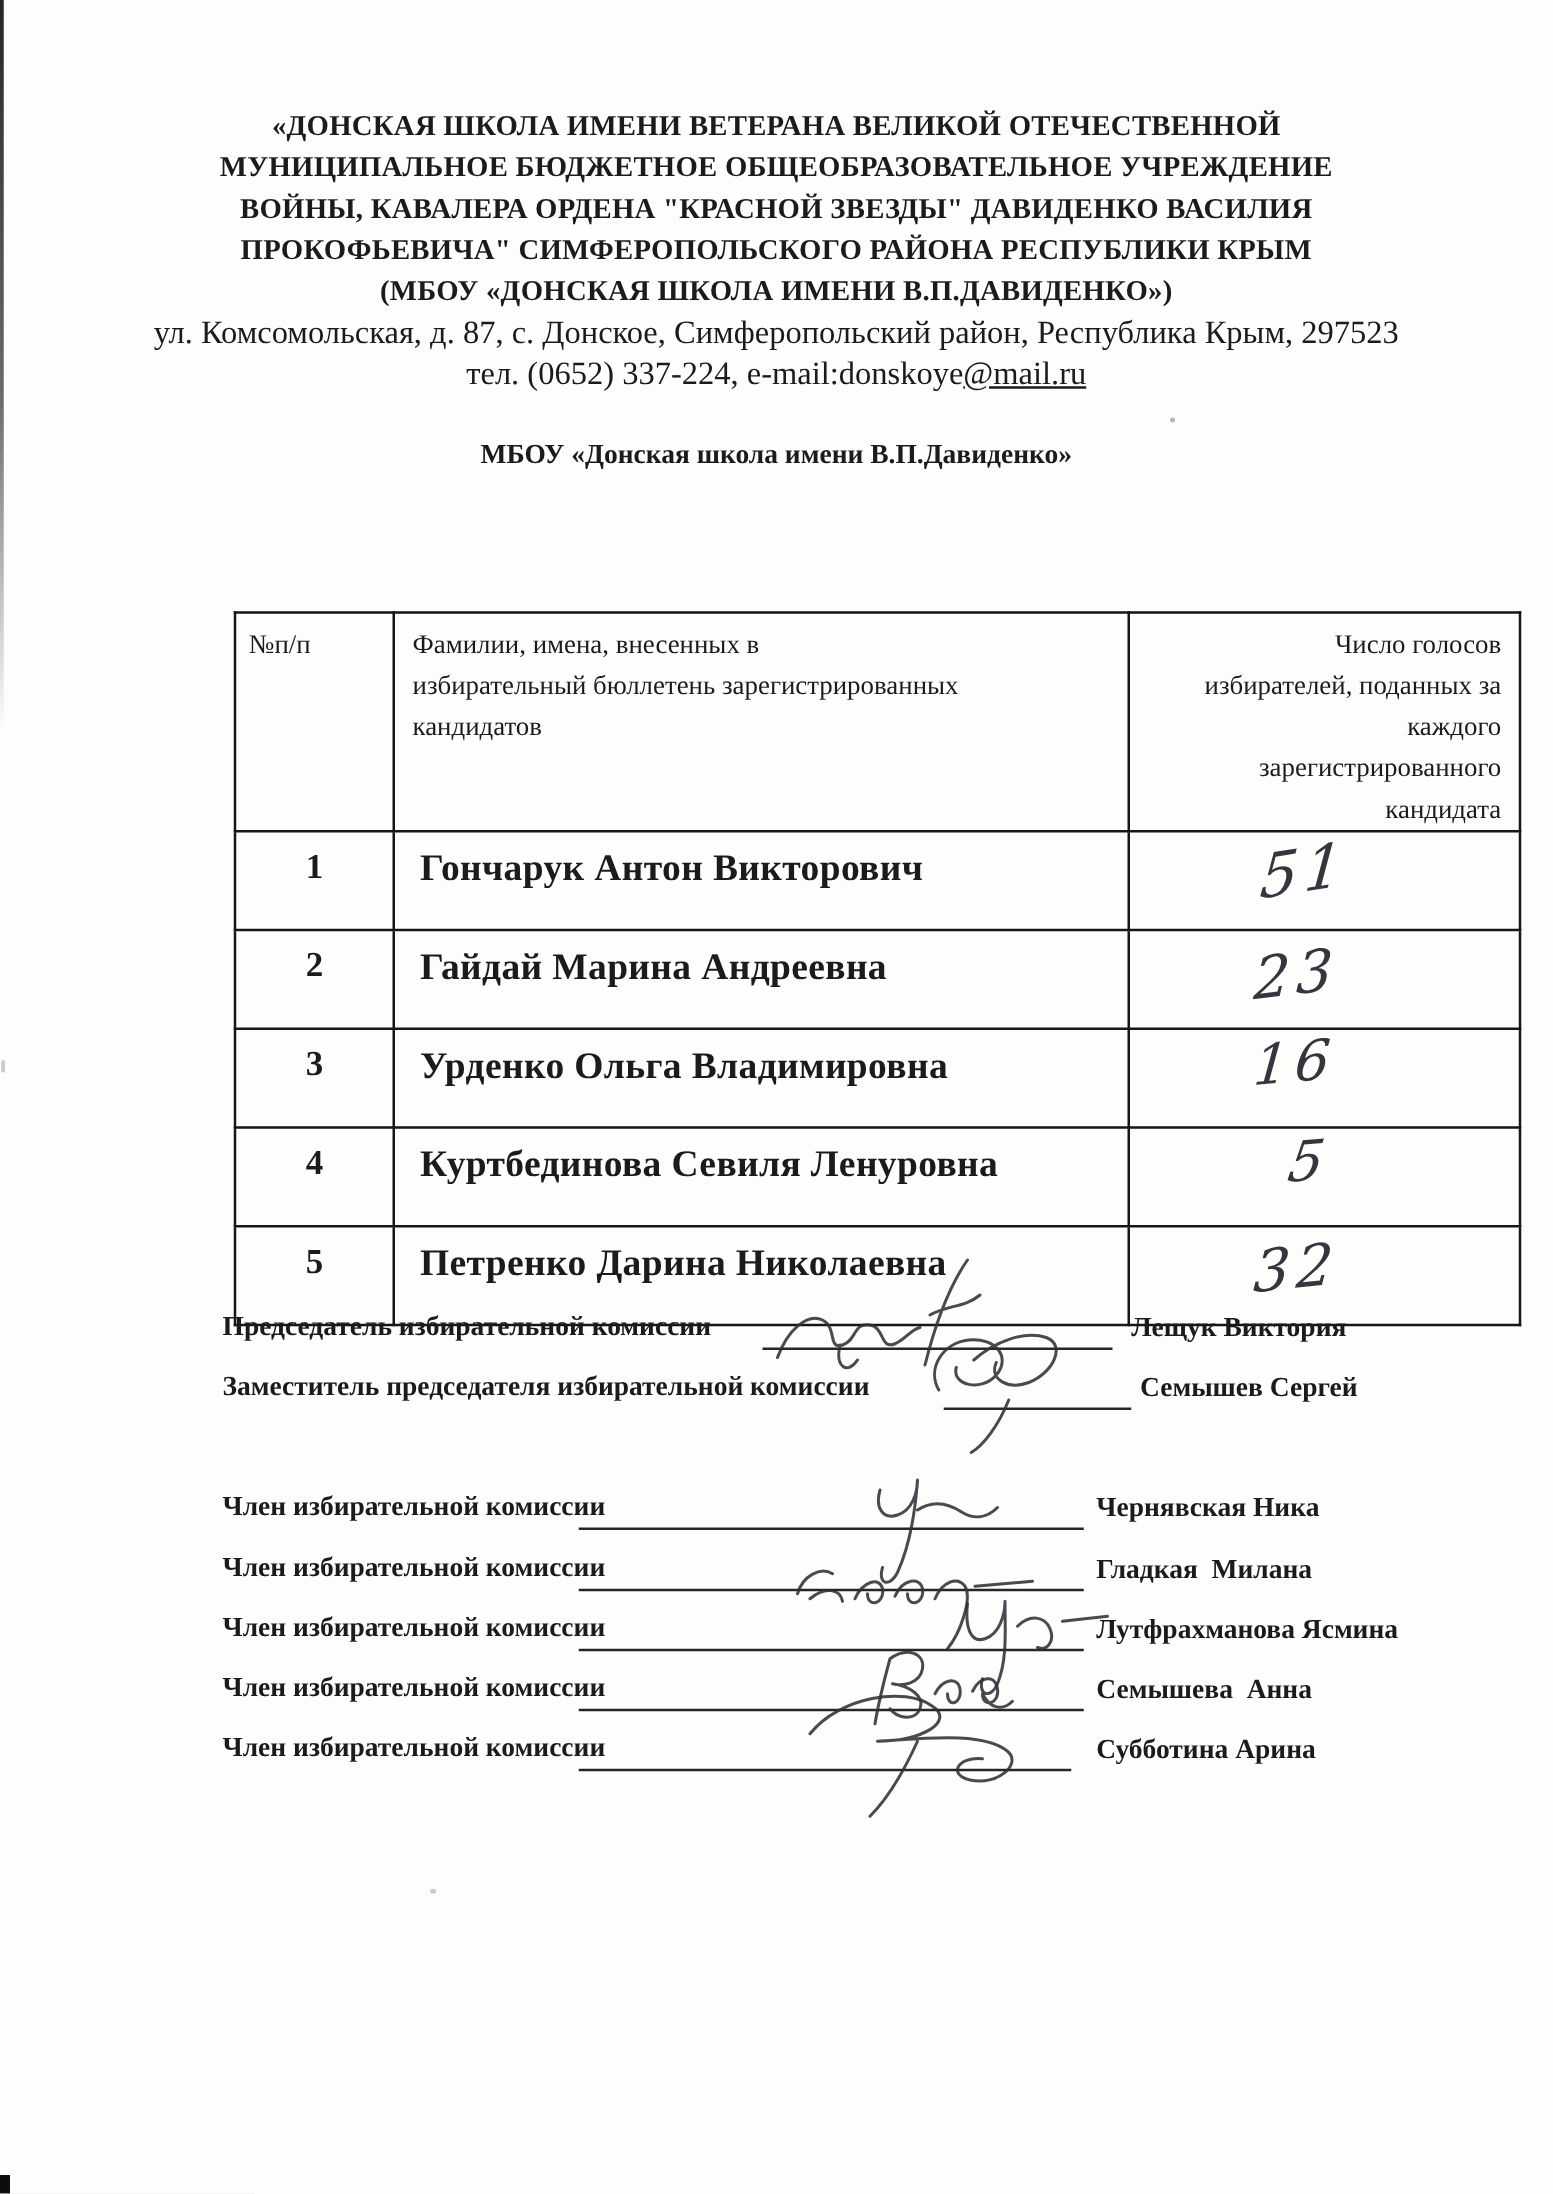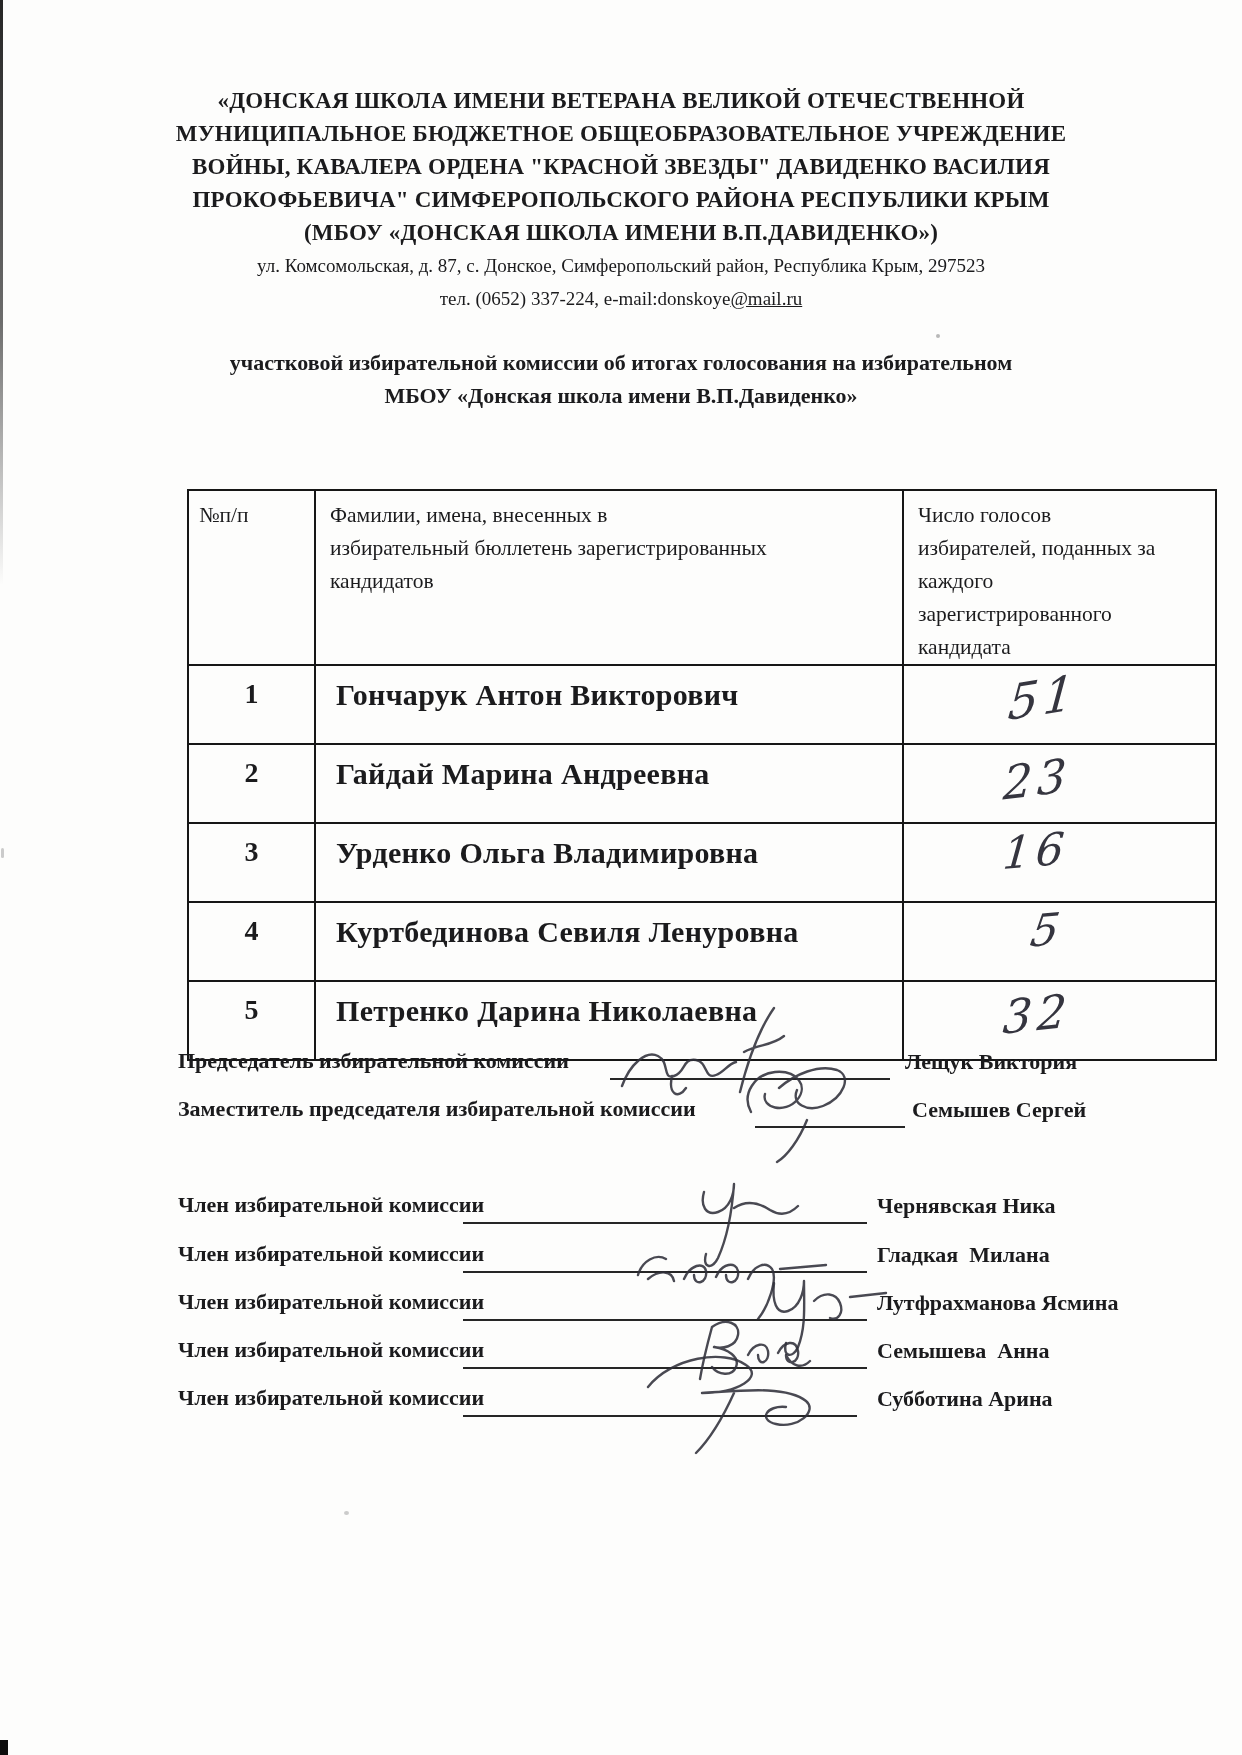--- a/index.html
+++ b/index.html
@@ -13,36 +13,36 @@
     color:#1b1b1d;
   }
   
   .scan-edge{position:absolute;left:0;top:0;width:3px;height:585px;
     background:linear-gradient(to bottom, rgba(25,25,25,.95), rgba(60,60,60,.75) 55%, rgba(90,90,90,0));}
   .scan-corner{position:absolute;left:0;top:1740px;width:8px;height:15px;background:#0d0d0d;}
   .speck{position:absolute;border-radius:50%;}
   
   .letterhead{position:absolute;top:84px;left:0;width:1242px;text-align:center;}
   .lh-line{font-weight:bold;font-size:23px;line-height:33px;letter-spacing:.2px;}
-  .lh-reg{font-weight:normal;font-size:19px;line-height:33px;}
+  .lh-reg{font-weight:normal;font-size:26px;line-height:33px;}
   .email-link{text-decoration:underline;}
   
   .title-block{position:absolute;top:346px;left:0;width:1242px;text-align:center;}
   .title-l1{font-weight:bold;font-size:21px;line-height:32px;}
   .title-l2{font-weight:bold;font-size:22px;line-height:33px;}
   
   table.results{
     position:absolute;left:187px;top:489px;
     width:950px;border-collapse:collapse;table-layout:fixed;
   }
   table.results td{border:2px solid #161616;vertical-align:top;overflow:visible;}
   tr.hdr td{height:163px;font-size:21.5px;line-height:33px;font-weight:normal;padding:8px 14px 0 14px;}
   td.c-num{width:101px;border-radius:15px;}
   td.c-name{width:558px;}
-  td.c-votes{width:283px;}
+  td.c-votes{width:283px;text-align:right;}
   tr.datarow td{height:64px;}
   td.num{font-weight:bold;font-size:28px;text-align:center;padding-top:12px;}
   td.cand{font-weight:bold;font-size:30px;padding:12px 0 0 20px;letter-spacing:.3px;white-space:nowrap;}
   td.vote{text-align:center;vertical-align:middle;}
   .hw{
     display:inline-block;
     font-family:"DejaVu Serif", serif;font-style:italic;
     color:#35353f;letter-spacing:5px;line-height:1;
   }
   
@@ -68,21 +68,20 @@
     <div class="lh-line">«ДОНСКАЯ ШКОЛА ИМЕНИ ВЕТЕРАНА ВЕЛИКОЙ ОТЕЧЕСТВЕННОЙ</div>
     <div class="lh-line">МУНИЦИПАЛЬНОЕ БЮДЖЕТНОЕ ОБЩЕОБРАЗОВАТЕЛЬНОЕ УЧРЕЖДЕНИЕ</div>
     <div class="lh-line">ВОЙНЫ, КАВАЛЕРА ОРДЕНА "КРАСНОЙ ЗВЕЗДЫ" ДАВИДЕНКО ВАСИЛИЯ</div>
     <div class="lh-line">ПРОКОФЬЕВИЧА" СИМФЕРОПОЛЬСКОГО РАЙОНА РЕСПУБЛИКИ КРЫМ</div>
     <div class="lh-line">(МБОУ «ДОНСКАЯ ШКОЛА ИМЕНИ В.П.ДАВИДЕНКО»)</div>
     <div class="lh-reg">ул. Комсомольская, д. 87, с. Донское, Симферопольский район, Республика Крым, 297523</div>
     <div class="lh-reg"><span>тел. (0652) 337-224, e-mail:donskoye</span><span class="email-link">@mail.ru</span></div>
   </div>
 
   <div class="title-block">
-    <div class="title-l2">участковой избирательной комиссии об итогах голосования на избирательном</div>
     <div class="title-l2">МБОУ «Донская школа имени В.П.Давиденко»</div>
   </div>
 
   <table class="results">
     <tbody>
       <tr class="hdr">
         <td class="c-num" style="padding-left:10px;">№п/п</td>
         <td class="c-name">
           <div>Фамилии, имена, внесенных в</div>
           <div>избирательный бюллетень зарегистрированных</div>

